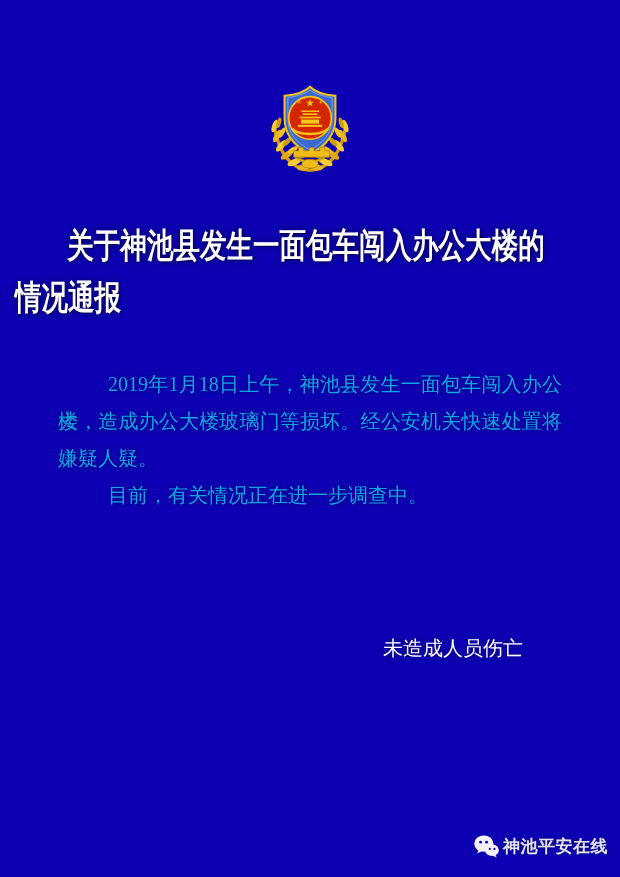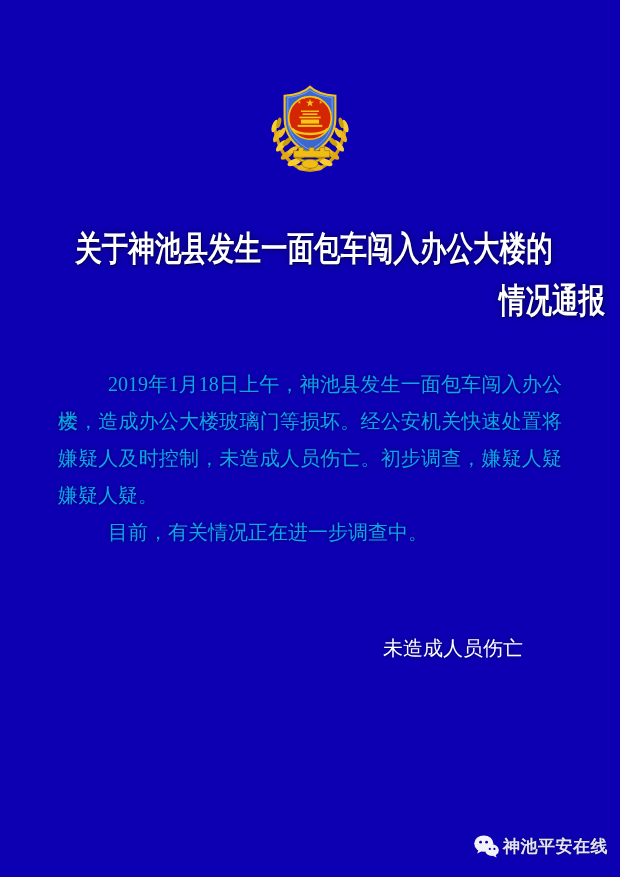--- a/index.html
+++ b/index.html
@@ -9,22 +9,22 @@
     background:#0d00b2;
     overflow:hidden;
     font-family:"Liberation Serif","DejaVu Serif",serif;
   }
   .badge-wrap {
     position:absolute; top:84px; left:50%; transform:translateX(-50%);
     width:82px; height:94px;
   }
   .title-block {
     position:absolute; top:222px; left:0; right:0;
-    text-align:right; color:#ffffff;
-    font-family:Liberation Sans, sans-serif;
+    text-align:left; color:#ffffff;
+    font-family:Liberation Mono, monospace;
   }
   .title-line {
     display:block; height:52px; line-height:52px;
   }
   .title-line span {
     display:inline-block;
     font-size:34px; font-weight:900; letter-spacing:0px;
     transform:scaleX(0.78); transform-origin:50% 50%;
     white-space:nowrap;
     text-shadow:0 0 7px rgba(0,0,60,0.85), 1px 1px 0 rgba(0,0,40,0.6);
@@ -108,21 +108,20 @@
       <span>关于神池县发生一面包车闯入办公大楼的</span>
     </div>
     <div class="title-line">
       <span>情况通报</span>
     </div>
   </div>
 
   <div class="body-block">
     <div class="body-line just indent">2019年1月18日上午，神池县发生一面包车闯入办公大</div>
     <div class="body-line just">楼，造成办公大楼玻璃门等损坏。经公安机关快速处置将</div>
-    <div class="body-line just">嫌疑人及时控制，未造成人员伤亡。初步调查，嫌疑人疑</div>
     <div class="body-line">嫌疑人疑。</div>
     <div class="body-line indent">目前，有关情况正在进一步调查中。</div>
   </div>
 
   <div class="sign-block">
     <div>未造成人员伤亡</div>
   </div>
 
   <div class="watermark">
     <svg class="wx-icon" viewBox="0 0 25 23" xmlns="http://www.w3.org/2000/svg">

